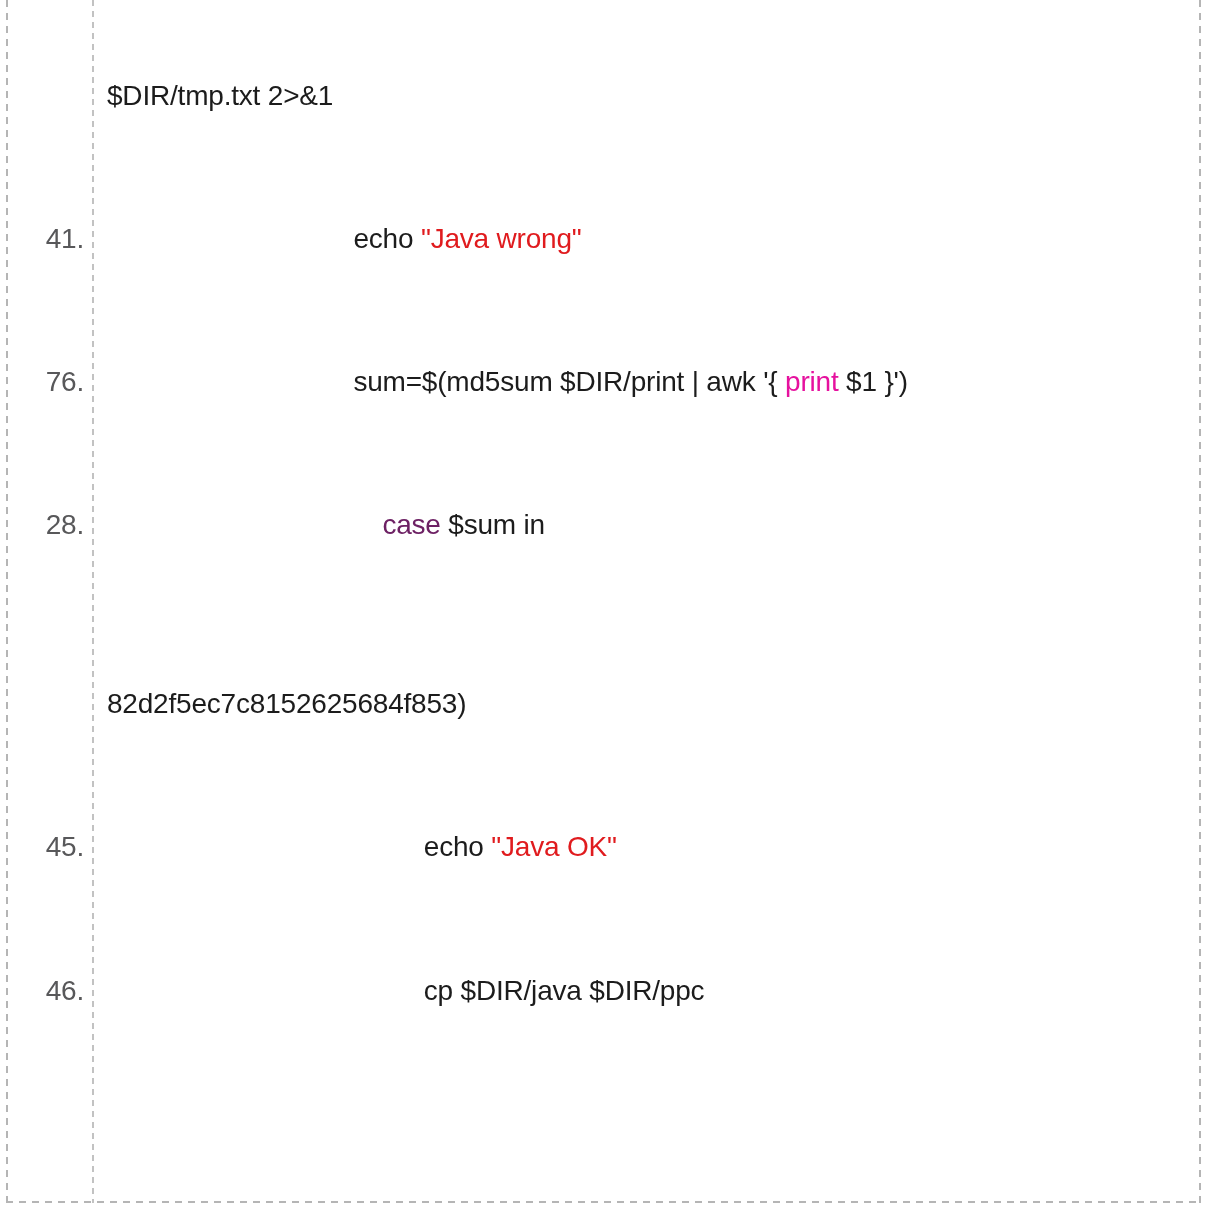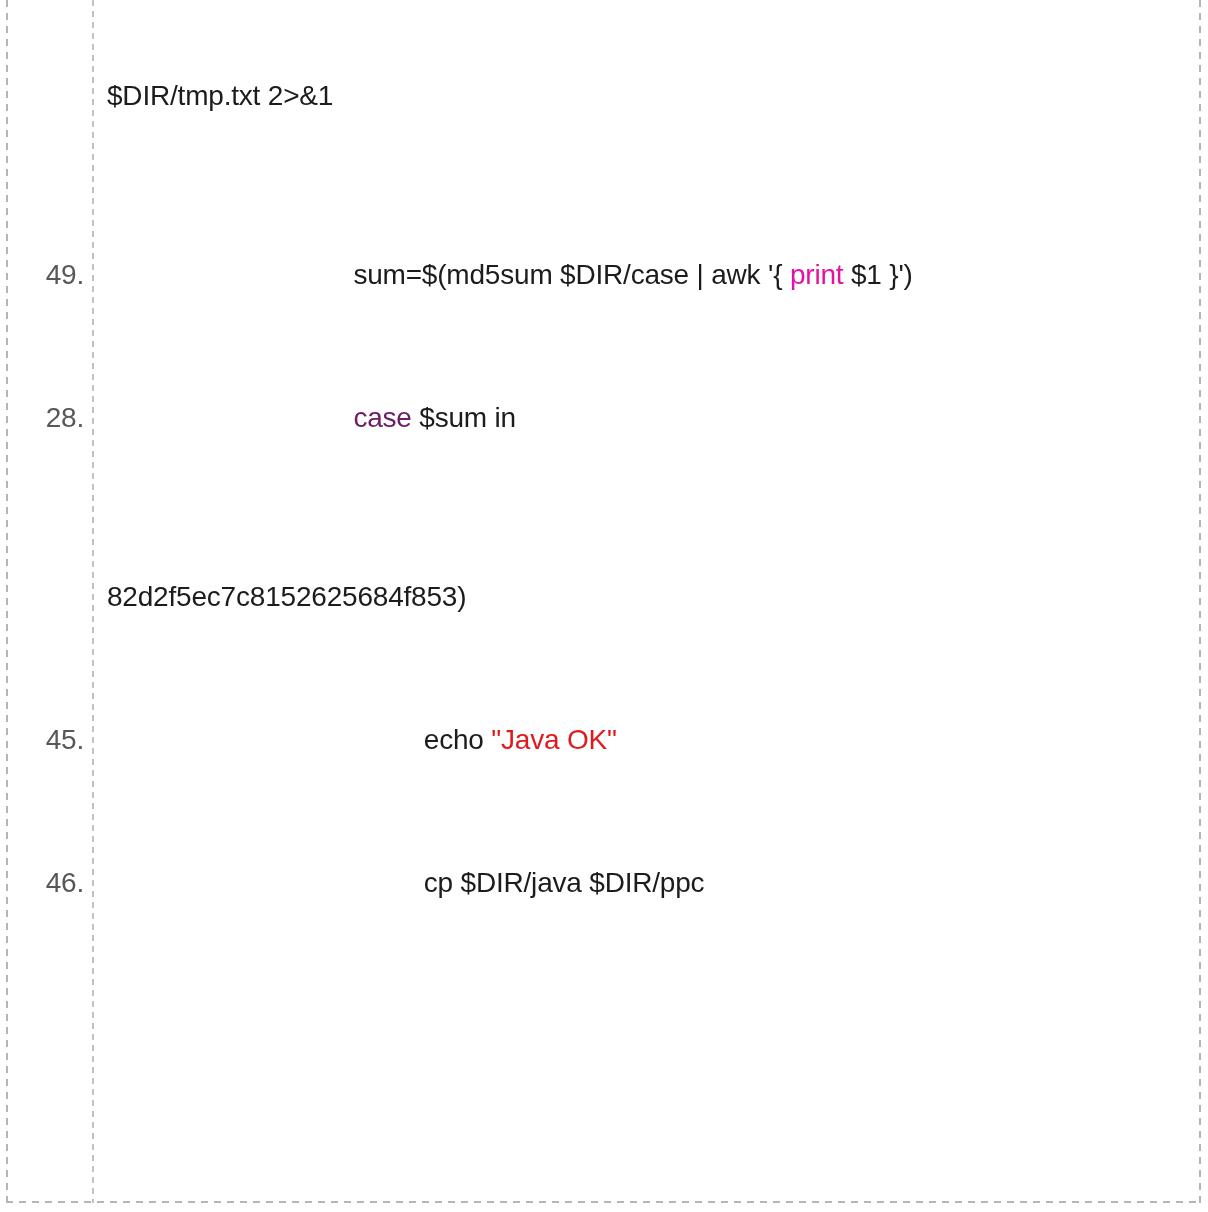--- a/index.html
+++ b/index.html
@@ -65,42 +65,46 @@
     color: var(--line-number);
     padding-right: 0;
   }
   .code {
     flex: 1 1 auto;
     padding-left: 23px;
     white-space: pre;
   }
   .c-plain  { color: var(--plain); }
   .c-str    { color: var(--string); }
-  .c-kw     { color: var(--keyword); }
+  .c-kw     { color: var(--keyword); margin-left: 29px; }
   .c-fn     { color: var(--function); }
 </style>
 </head>
 <body>
 
 <div class="page">
   <div class="vborder border-left"></div>
   <div class="vborder border-right"></div>
   <div class="border-bottom"></div>
   <div class="num-separator"></div>
 
   <div class="listing" id="listing">
     <div class="row">
       <span class="num"></span>
       <span class="code" style="padding-left: 23px;"><span class="c-plain">$DIR/tmp.txt 2&gt;&amp;1</span></span>
     </div>
   
+    <div class="row">
+      <span class="num">41.</span>
+      <span class="code" style="padding-left: 269.4px;"><span class="c-plain">echo </span><span class="c-str">"Java wrong"</span></span>
+    </div>
   
     <div class="row">
-      <span class="num">49.</span>
-      <span class="code" style="padding-left: 269.4px;"><span class="c-plain">sum=$(md5sum $DIR/case | awk '{ </span><span class="c-fn">print</span><span class="c-plain"> $1 }')</span></span>
+      <span class="num">76.</span>
+      <span class="code" style="padding-left: 269.4px;"><span class="c-plain">sum=$(md5sum $DIR/print | awk '{ </span><span class="c-fn">print</span><span class="c-plain"> $1 }')</span></span>
     </div>
   
     <div class="row">
       <span class="num">28.</span>
       <span class="code" style="padding-left: 269.4px;"><span class="c-kw">case</span><span class="c-plain"> $sum in</span></span>
     </div>
   
   
     <div class="row">
       <span class="num"></span>

